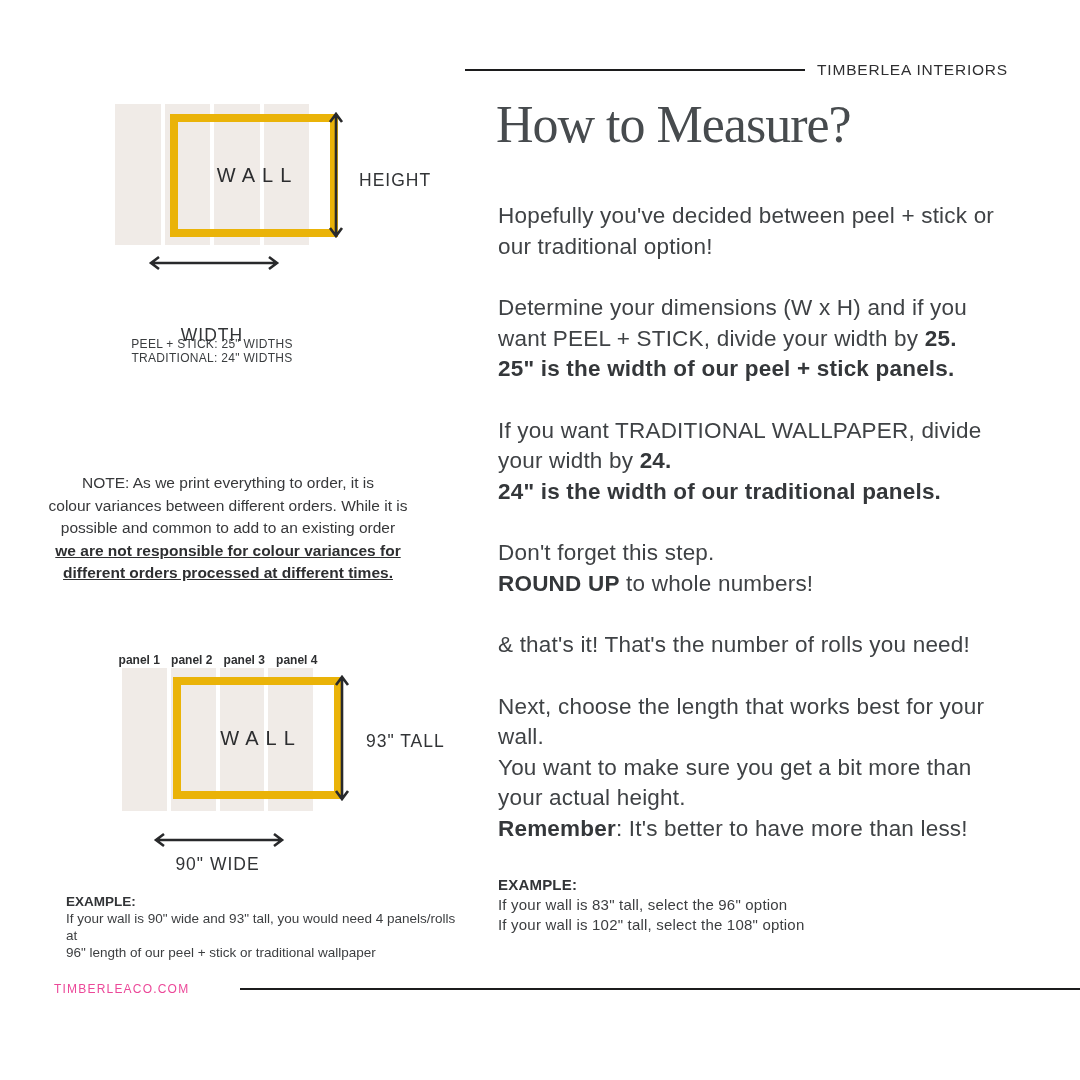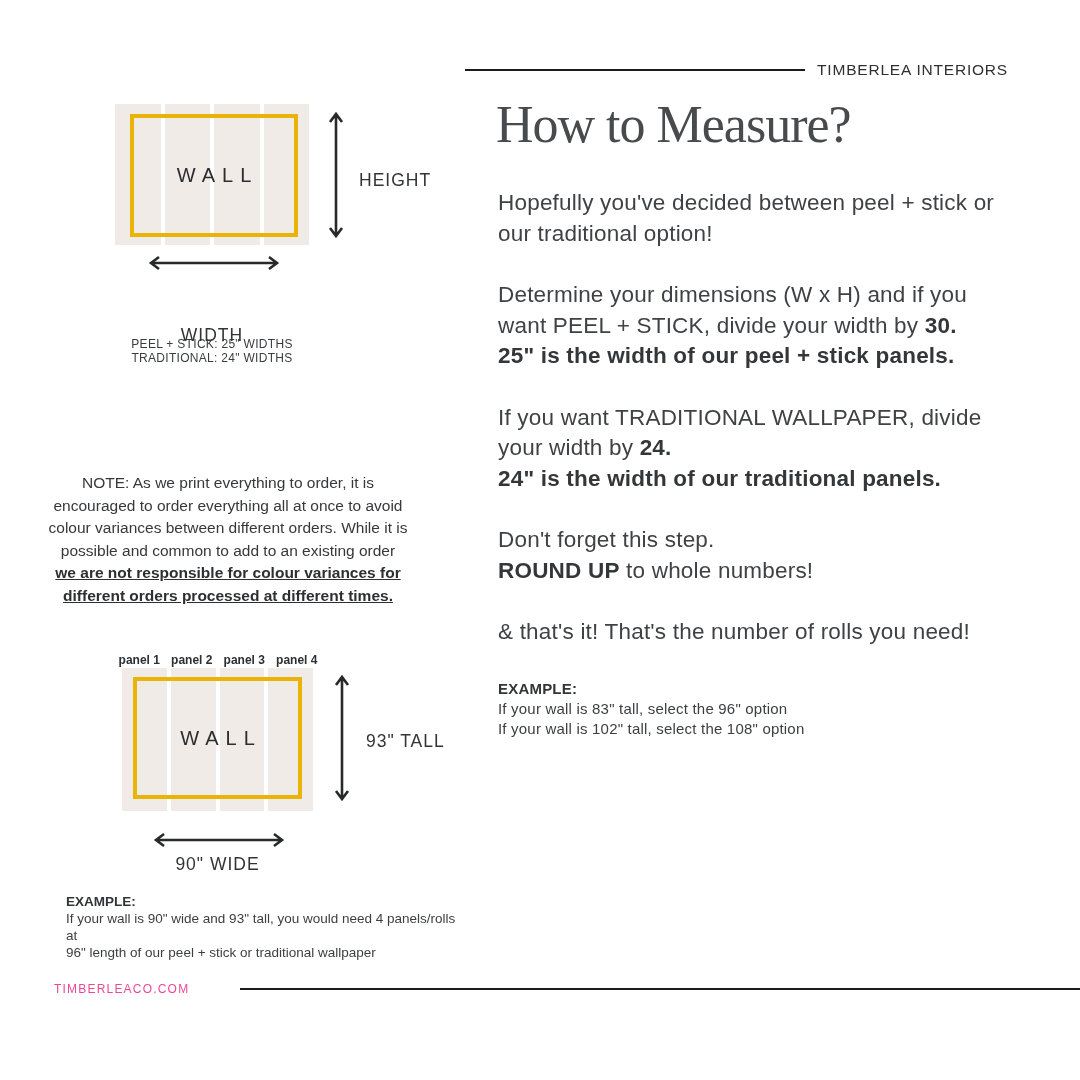--- a/index.html
+++ b/index.html
@@ -35,38 +35,39 @@
   }
 
   
   .body-col {
     width: 512px;
     font-size: 22.5px;
     line-height: 30.5px;
     letter-spacing: 0.2px;
     color: #3f4245;
   }
-  .body-col p { margin: 0 0 31px 0; }
+  .body-col p { margin: 13px 0 31px 0; }
   .b { font-weight: bold; color: #34373a; }
 
   .example-block { font-size: 15px; line-height: 20px; color: #3c3e40; }
   .example-heading { font-weight: bold; color: #323437; }
 
   
   .panels {
     display: flex;
     gap: 4px;
     background: #ffffff;
   }
   .panel { flex: 1; background: #f0ebe7; }
   .wall-rect {
-    border: 4px solid #eab308;
+    border: 8px solid #eab308;
     display: flex;
     align-items: center;
     justify-content: center;
+    margin-left: 40px;
   }
   .wall-label {
     font-size: 20px;
     letter-spacing: 7px;
     padding-left: 7px;
     color: #2c2d2f;
   }
   .dim-label {
     font-size: 17.5px;
     letter-spacing: 1px;
@@ -138,21 +139,20 @@
   </svg>
   <div class="abs dim-label center-label" style="left:115px; top:277px; width:194px;margin-top:48px;">WIDTH</div>
 
   <div class="abs widths-note" style="left:105px; top:337px; width:214px;">
     <div>PEEL + STICK: 25" WIDTHS</div>
     <div>TRADITIONAL: 24" WIDTHS</div>
   </div>
 
   <div class="abs note-block" style="left:46px; top:472px;">
     <div>NOTE: As we print everything to order, it is</div>
-    <div>encouraged to order everything all at once to avoid</div>
     <div>colour variances between different orders. While it is</div>
     <div>possible and common to add to an existing order</div>
     <div class="note-bold">we are not responsible for colour variances for</div>
     <div class="note-bold">different orders processed at different times.</div>
   </div>
 
   <div class="abs panel-labels" style="left:113px; top:653px;">
     <div>panel 1</div>
     <div>panel 2</div>
     <div>panel 3</div>
@@ -178,31 +178,34 @@
 
   <div class="abs example-left" style="left:66px; top:893px; width:400px;">
     <div class="example-heading">EXAMPLE:</div>
     <div>If your wall is 90" wide and 93" tall, you would need 4 panels/rolls at</div>
     <div>96" length of our peel + stick or traditional wallpaper</div>
   </div>
 
   <div class="abs body-col" style="left:498px; top:188px;">
     <p><span>Hopefully you've decided between peel + stick or our traditional option!</span></p>
 
-    <p><span>Determine your dimensions (W x H) and if you want PEEL + STICK, divide your width by </span><span class="b">30.</span><br>
+    <p><span>Determine your dimensions (W x H) and if you want PEEL + STICK, divide your width by </span><span class="b">25.</span><br>
     <span class="b">25" is the width of our peel + stick panels.</span></p>
 
     <p><span>If you want TRADITIONAL WALLPAPER, divide your width by </span><span class="b">24.</span><br>
     <span class="b">24" is the width of our traditional panels.</span></p>
 
     <p><span>Don't forget this step.</span><br>
     <span class="b">ROUND UP</span><span> to whole numbers!</span></p>
 
     <p><span>&amp; that's it! That's the number of rolls you need!</span></p>
 
+    <p><span>Next, choose the length that works best for your wall.</span><br>
+    <span>You want to make sure you get a bit more than your actual height.</span><br>
+    <span class="b">Remember</span><span>: It's better to have more than less!</span></p>
 
     <div class="example-block">
       <div class="example-heading">EXAMPLE:</div>
       <div>If your wall is 83" tall, select the 96" option</div>
       <div>If your wall is 102" tall, select the 108" option</div>
     </div>
   </div>
 
   <div class="abs site" style="left:54px; top:982px;">TIMBERLEACO.COM</div>
   <div class="abs rule" style="left:240px; top:988px; width:840px;"></div>

